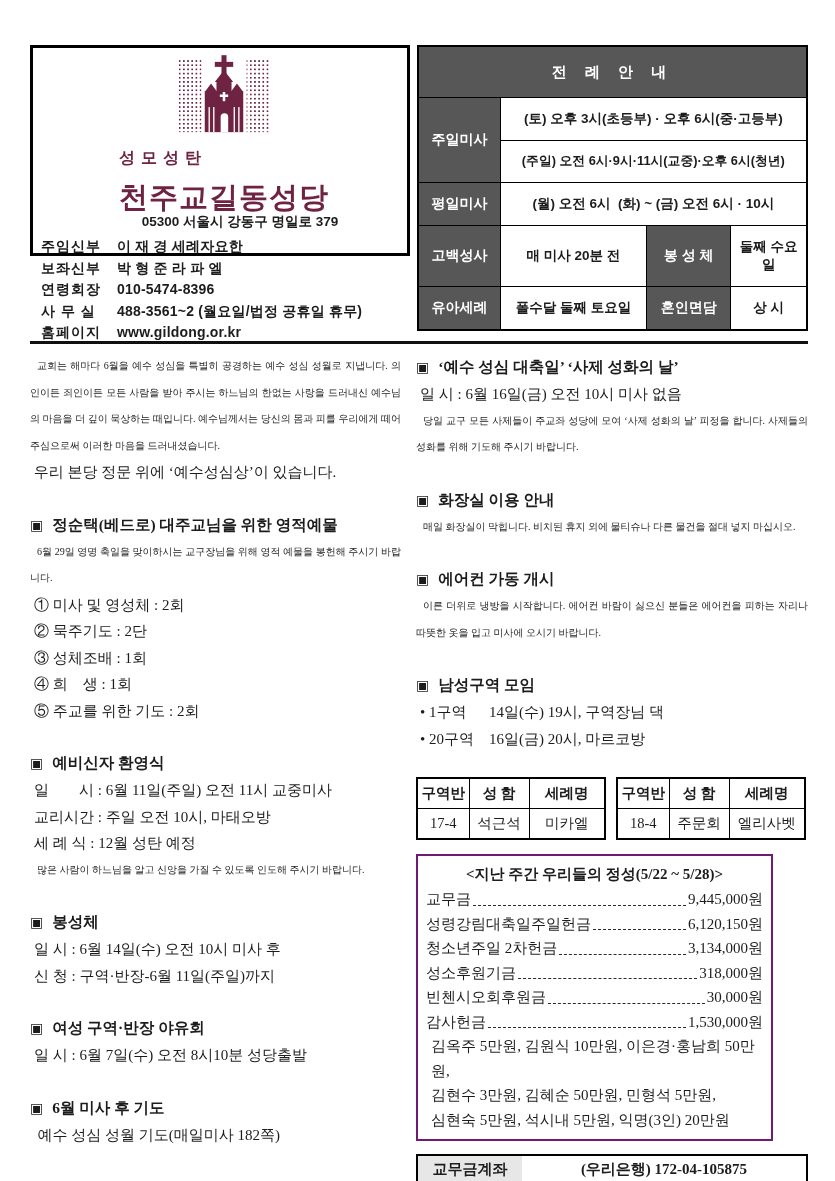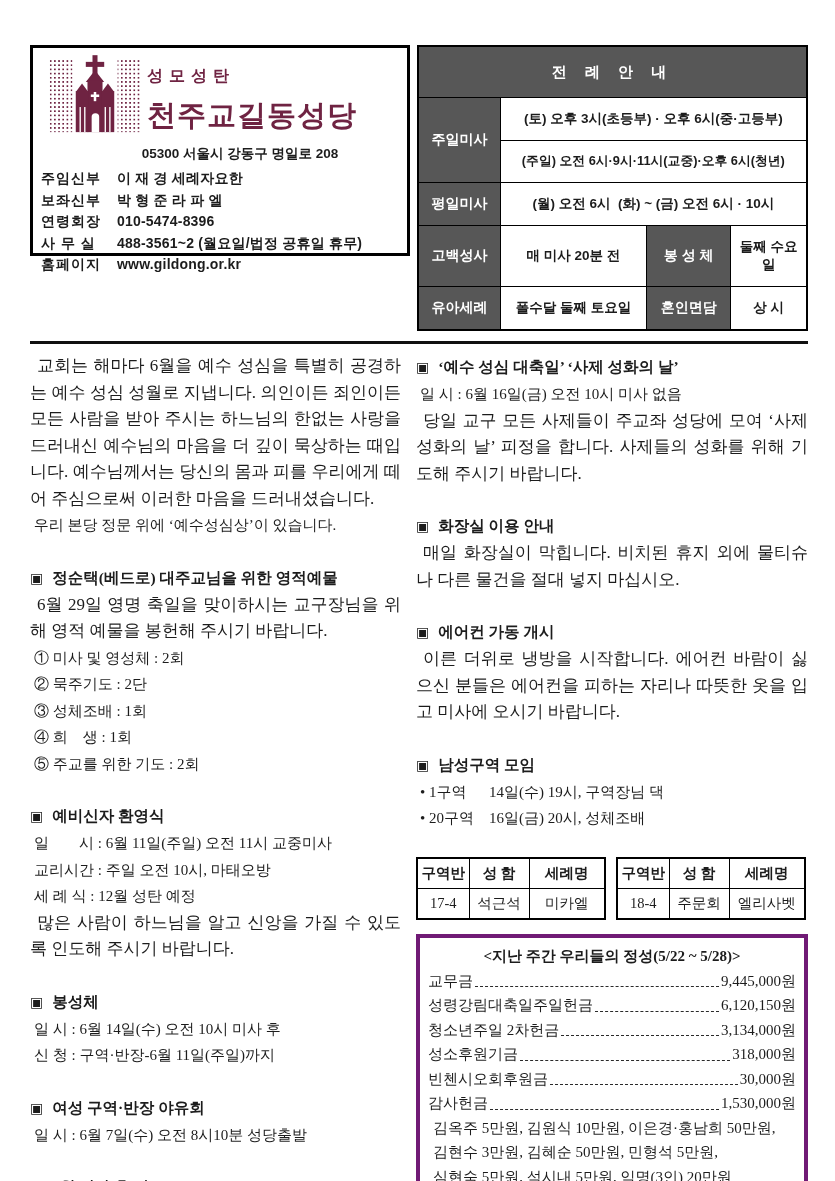--- a/index.html
+++ b/index.html
@@ -9,21 +9,21 @@
     overflow:hidden;
   }
   .page{box-sizing:border-box;width:835px;height:1181px;padding:45px 27px 0 30px;}
 
   
   .header{display:flex;gap:7px;}
   .info-box{
     box-sizing:border-box;width:381px;height:211px;border:3px solid #000;
     padding:6px 8px 4px 8px;font-family:"Liberation Sans","DejaVu Sans",sans-serif;
   }
-  .logo-row{display:flex;align-items:center;gap:6px;margin-left:8px;}
+  .logo-row{display:flex;align-items:center;gap:6px;margin-left:8px;flex-direction:column;}
   .logo-text{display:flex;flex-direction:column;line-height:1.05;}
   .logo-sub{color:#6f2342;font-weight:bold;font-size:16px;letter-spacing:6px;}
   .logo-main{color:#6f2342;font-weight:bold;font-size:29px;letter-spacing:1px;margin-top:15px;}
   .addr{text-align:center;font-size:13.5px;font-weight:bold;margin:1px 0 5px 40px;}
   .crow{display:flex;line-height:21.5px;font-size:14px;}
   .clabel{width:76px;font-weight:bold;white-space:pre-wrap;letter-spacing:1px;}
   .cvalue{white-space:pre-wrap;font-weight:bold;letter-spacing:0.2px;}
 
   .mass-table{
     border-collapse:collapse;table-layout:fixed;width:392px;height:211px;
@@ -38,35 +38,35 @@
   
   .rule{height:3px;background:#101010;margin:10px 0 0 0;}
 
   
   .columns{display:flex;gap:15px;margin-top:9px;}
   .col-left{width:373px;}
   .col-right{width:392px;}
   .sec{margin-bottom:25px;}
   .sec-title{font-weight:bold;font-size:15.5px;line-height:27px;white-space:pre-wrap;}
   .bullet{margin-right:9px;font-size:14px;}
-  .para{font-size:17px;line-height:26.5px;text-align:justify;text-indent:7px;
+  .para{font-size:10px;line-height:26.5px;text-align:justify;text-indent:7px;
         white-space:normal;word-break:normal;margin:0;}
   .line{font-size:15px;line-height:26.5px;white-space:pre-wrap;}
   .indent{padding-left:4px;}
 
   
   .tr-wrap{display:flex;gap:10px;margin-top:3px;}
   .tr-table{border-collapse:collapse;table-layout:fixed;border:2px solid #000;}
   .tr-table td{border:1px solid #000;text-align:center;font-size:14.5px;
                height:29px;padding:0 1px;white-space:pre-wrap;}
   .tr-table .h{font-weight:bold;}
 
   
-  .offer-box{box-sizing:border-box;border:4px solid #701a75;margin-top:14px;
-             padding:5px 8px 7px 8px;width:392px;}
+  .offer-box{box-sizing:border-box;border:2px solid #701a75;margin-top:14px;
+             padding:5px 8px 7px 8px;width:357px;}
   .offer-title{text-align:center;font-weight:bold;font-size:15px;line-height:26px;white-space:pre-wrap;}
   .offer-row{display:flex;align-items:flex-end;font-size:15px;line-height:24.5px;}
   .offer-label{white-space:pre-wrap;}
   .fill{flex:1;border-bottom:1.7px dashed #2a2a2a;margin:0 2px 6px 2px;min-width:12px;}
   .offer-amt{white-space:nowrap;}
   .donor{font-size:15px;line-height:24.5px;white-space:pre-wrap;padding-left:5px;}
 
   
   .acct-box{box-sizing:border-box;border:2px solid #000;margin-top:13px;width:392px;}
   .acct-row{display:flex;align-items:stretch;}
@@ -108,21 +108,21 @@
             <rect x="42" y="62" width="1.6" height="30" fill="#ffffff"></rect>
             <rect x="66.5" y="62" width="1.6" height="30" fill="#ffffff"></rect>
             <rect x="72" y="62" width="1.6" height="30" fill="#ffffff"></rect>
           </svg>
         </span>
         <span class="logo-text">
           <span class="logo-sub">성모성탄</span>
           <span class="logo-main">천주교길동성당</span>
         </span>
       </div>
-      <div class="addr">05300 서울시 강동구 명일로 208</div>
+      <div class="addr">05300 서울시 강동구 명일로 379</div>
       <div class="crow">
         <span class="clabel">주임신부</span>
         <span class="cvalue">이 재 경 세례자요한</span>
       </div>
       <div class="crow">
         <span class="clabel">보좌신부</span>
         <span class="cvalue">박 형 준 라 파 엘</span>
       </div>
       <div class="crow">
         <span class="clabel">연령회장</span>
@@ -237,21 +237,21 @@
       </div>
 
       <div class="sec">
         <div class="sec-title"><span class="bullet">▣</span><span>에어컨 가동 개시</span></div>
         <p class="para">이른 더위로 냉방을 시작합니다. 에어컨 바람이 싫으신 분들은 에어컨을 피하는 자리나 따뜻한 옷을 입고 미사에 오시기 바랍니다.</p>
       </div>
 
       <div class="sec">
         <div class="sec-title"><span class="bullet">▣</span><span>남성구역 모임</span></div>
         <div class="line indent">• 1구역      14일(수) 19시, 구역장님 댁</div>
-        <div class="line indent">• 20구역    16일(금) 20시, 성체조배</div>
+        <div class="line indent">• 20구역    16일(금) 20시, 마르코방</div>
       </div>
 
       <div class="sec" style="margin-bottom:0;">
         <div class="tr-wrap">
           <table class="tr-table">
             <colgroup>
                 <col style="width:52px">
                 <col style="width:60px">
                 <col style="width:76px">
               </colgroup>

